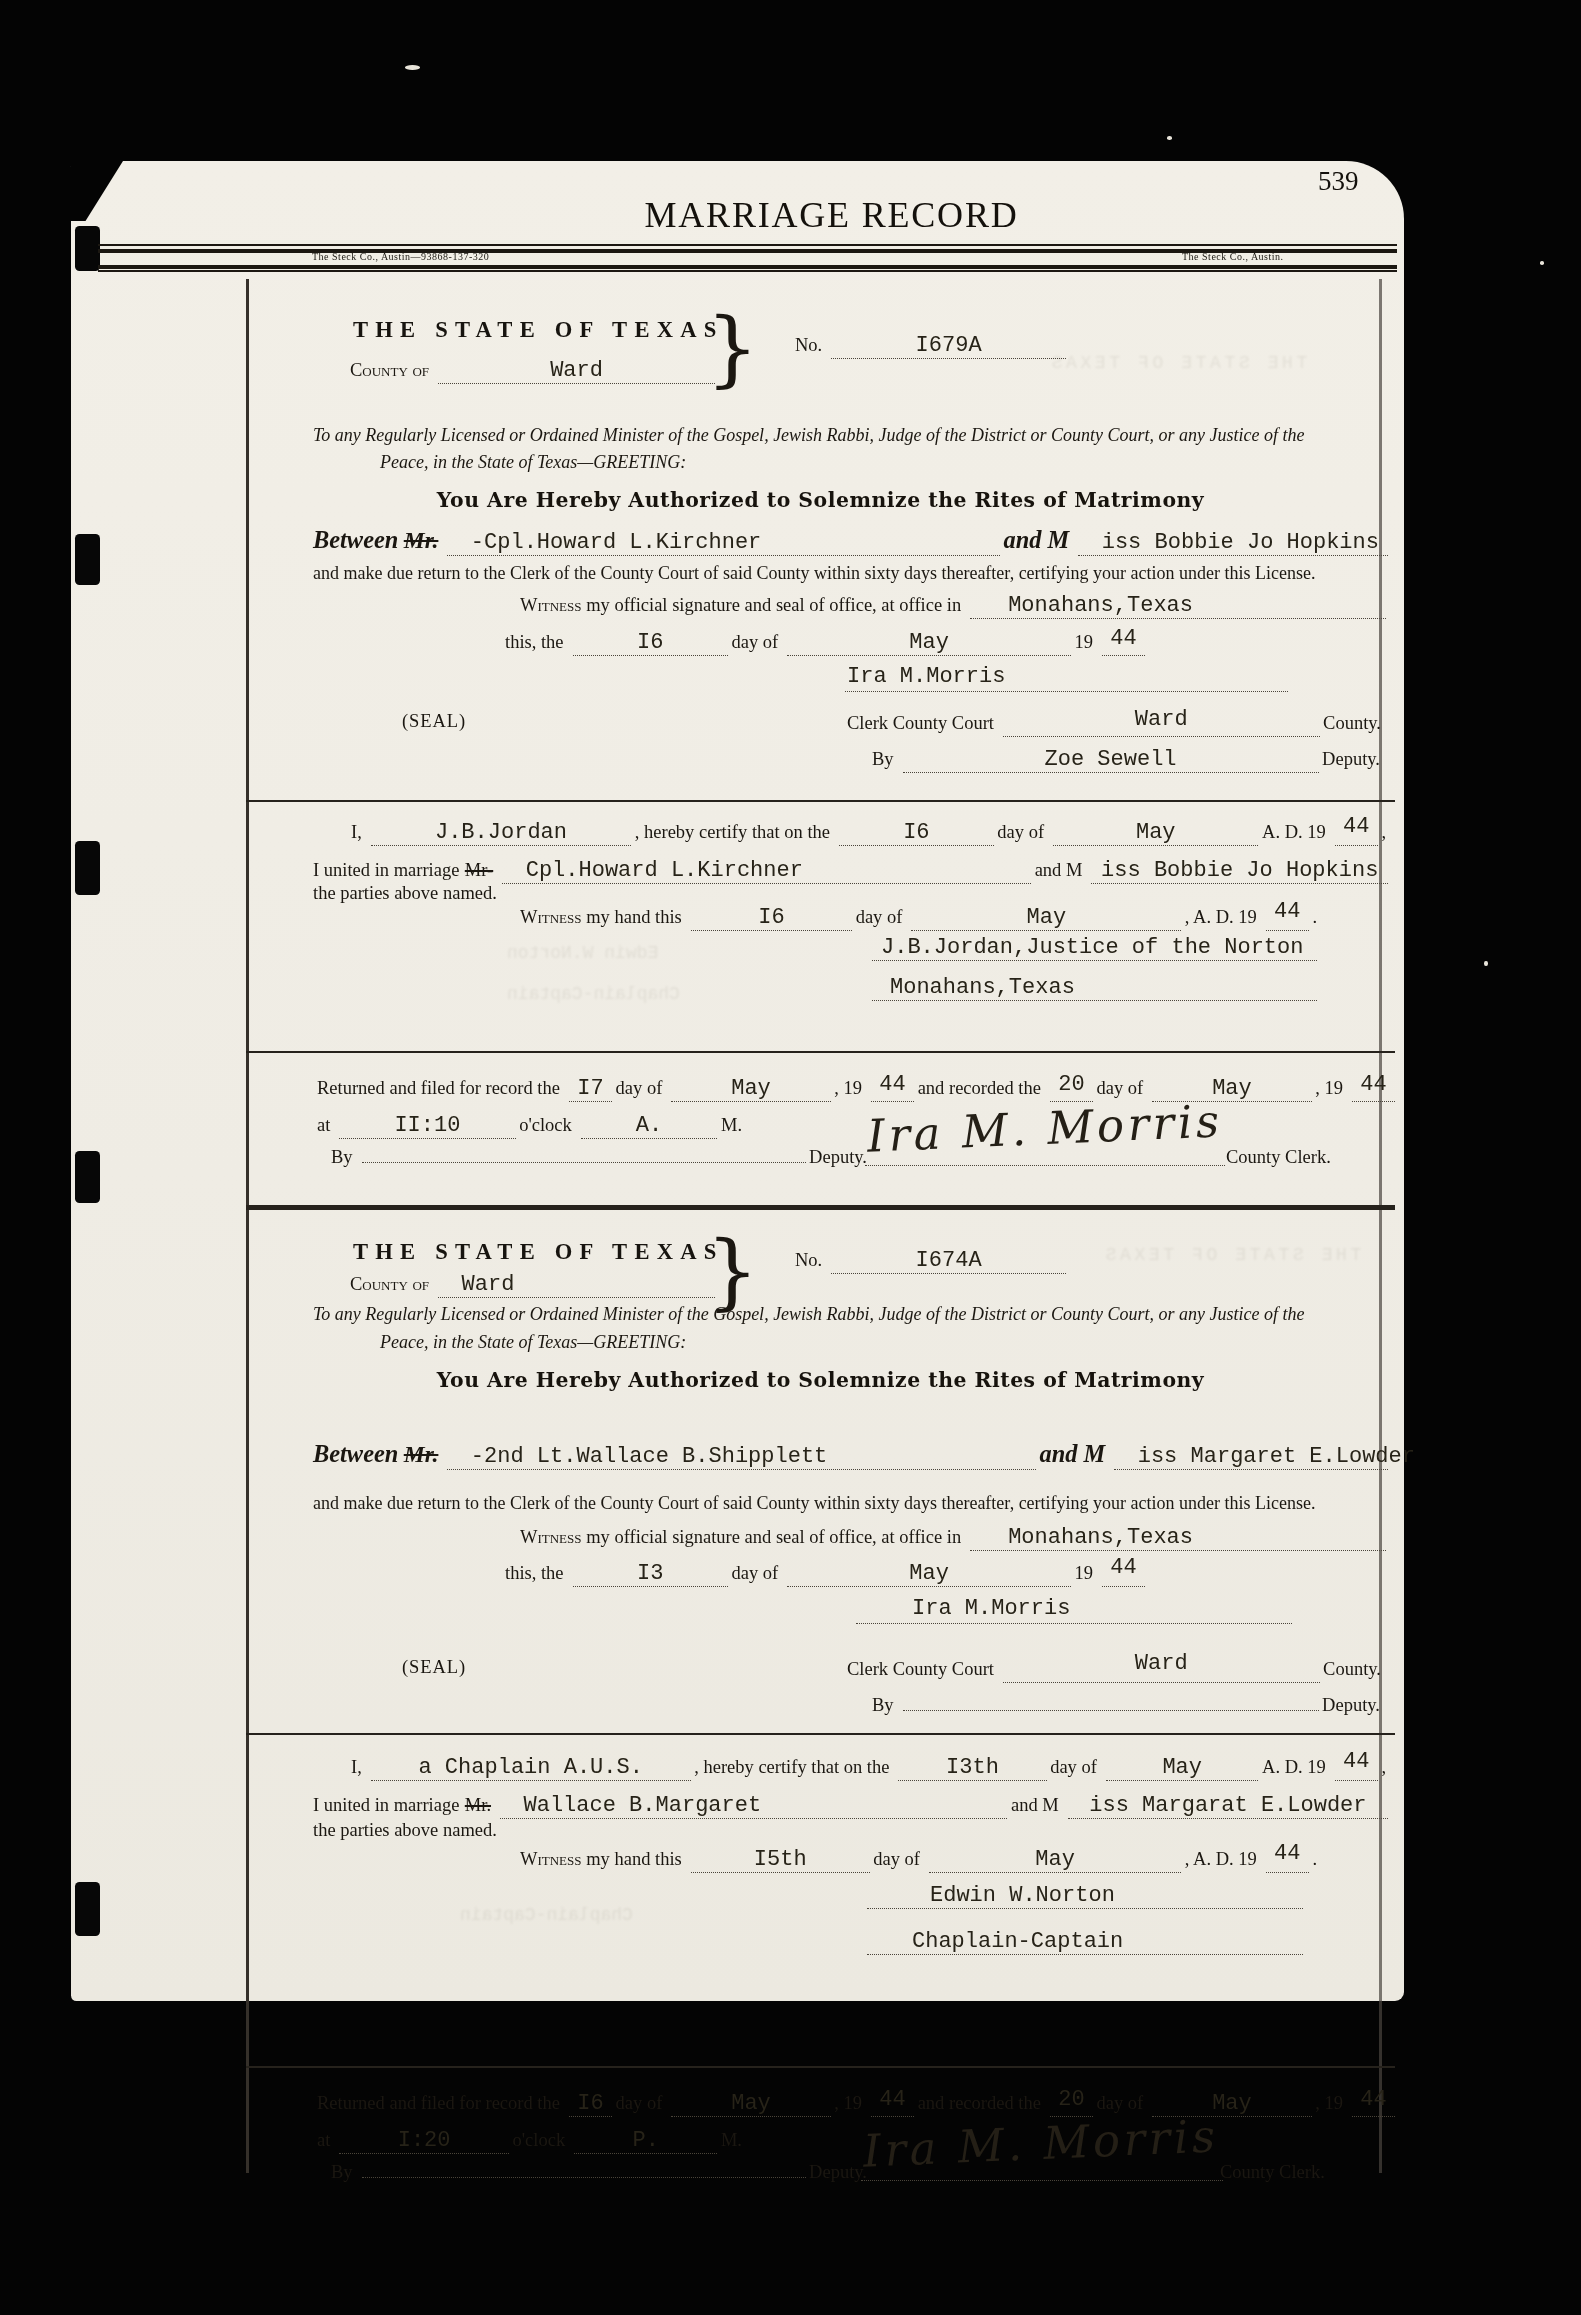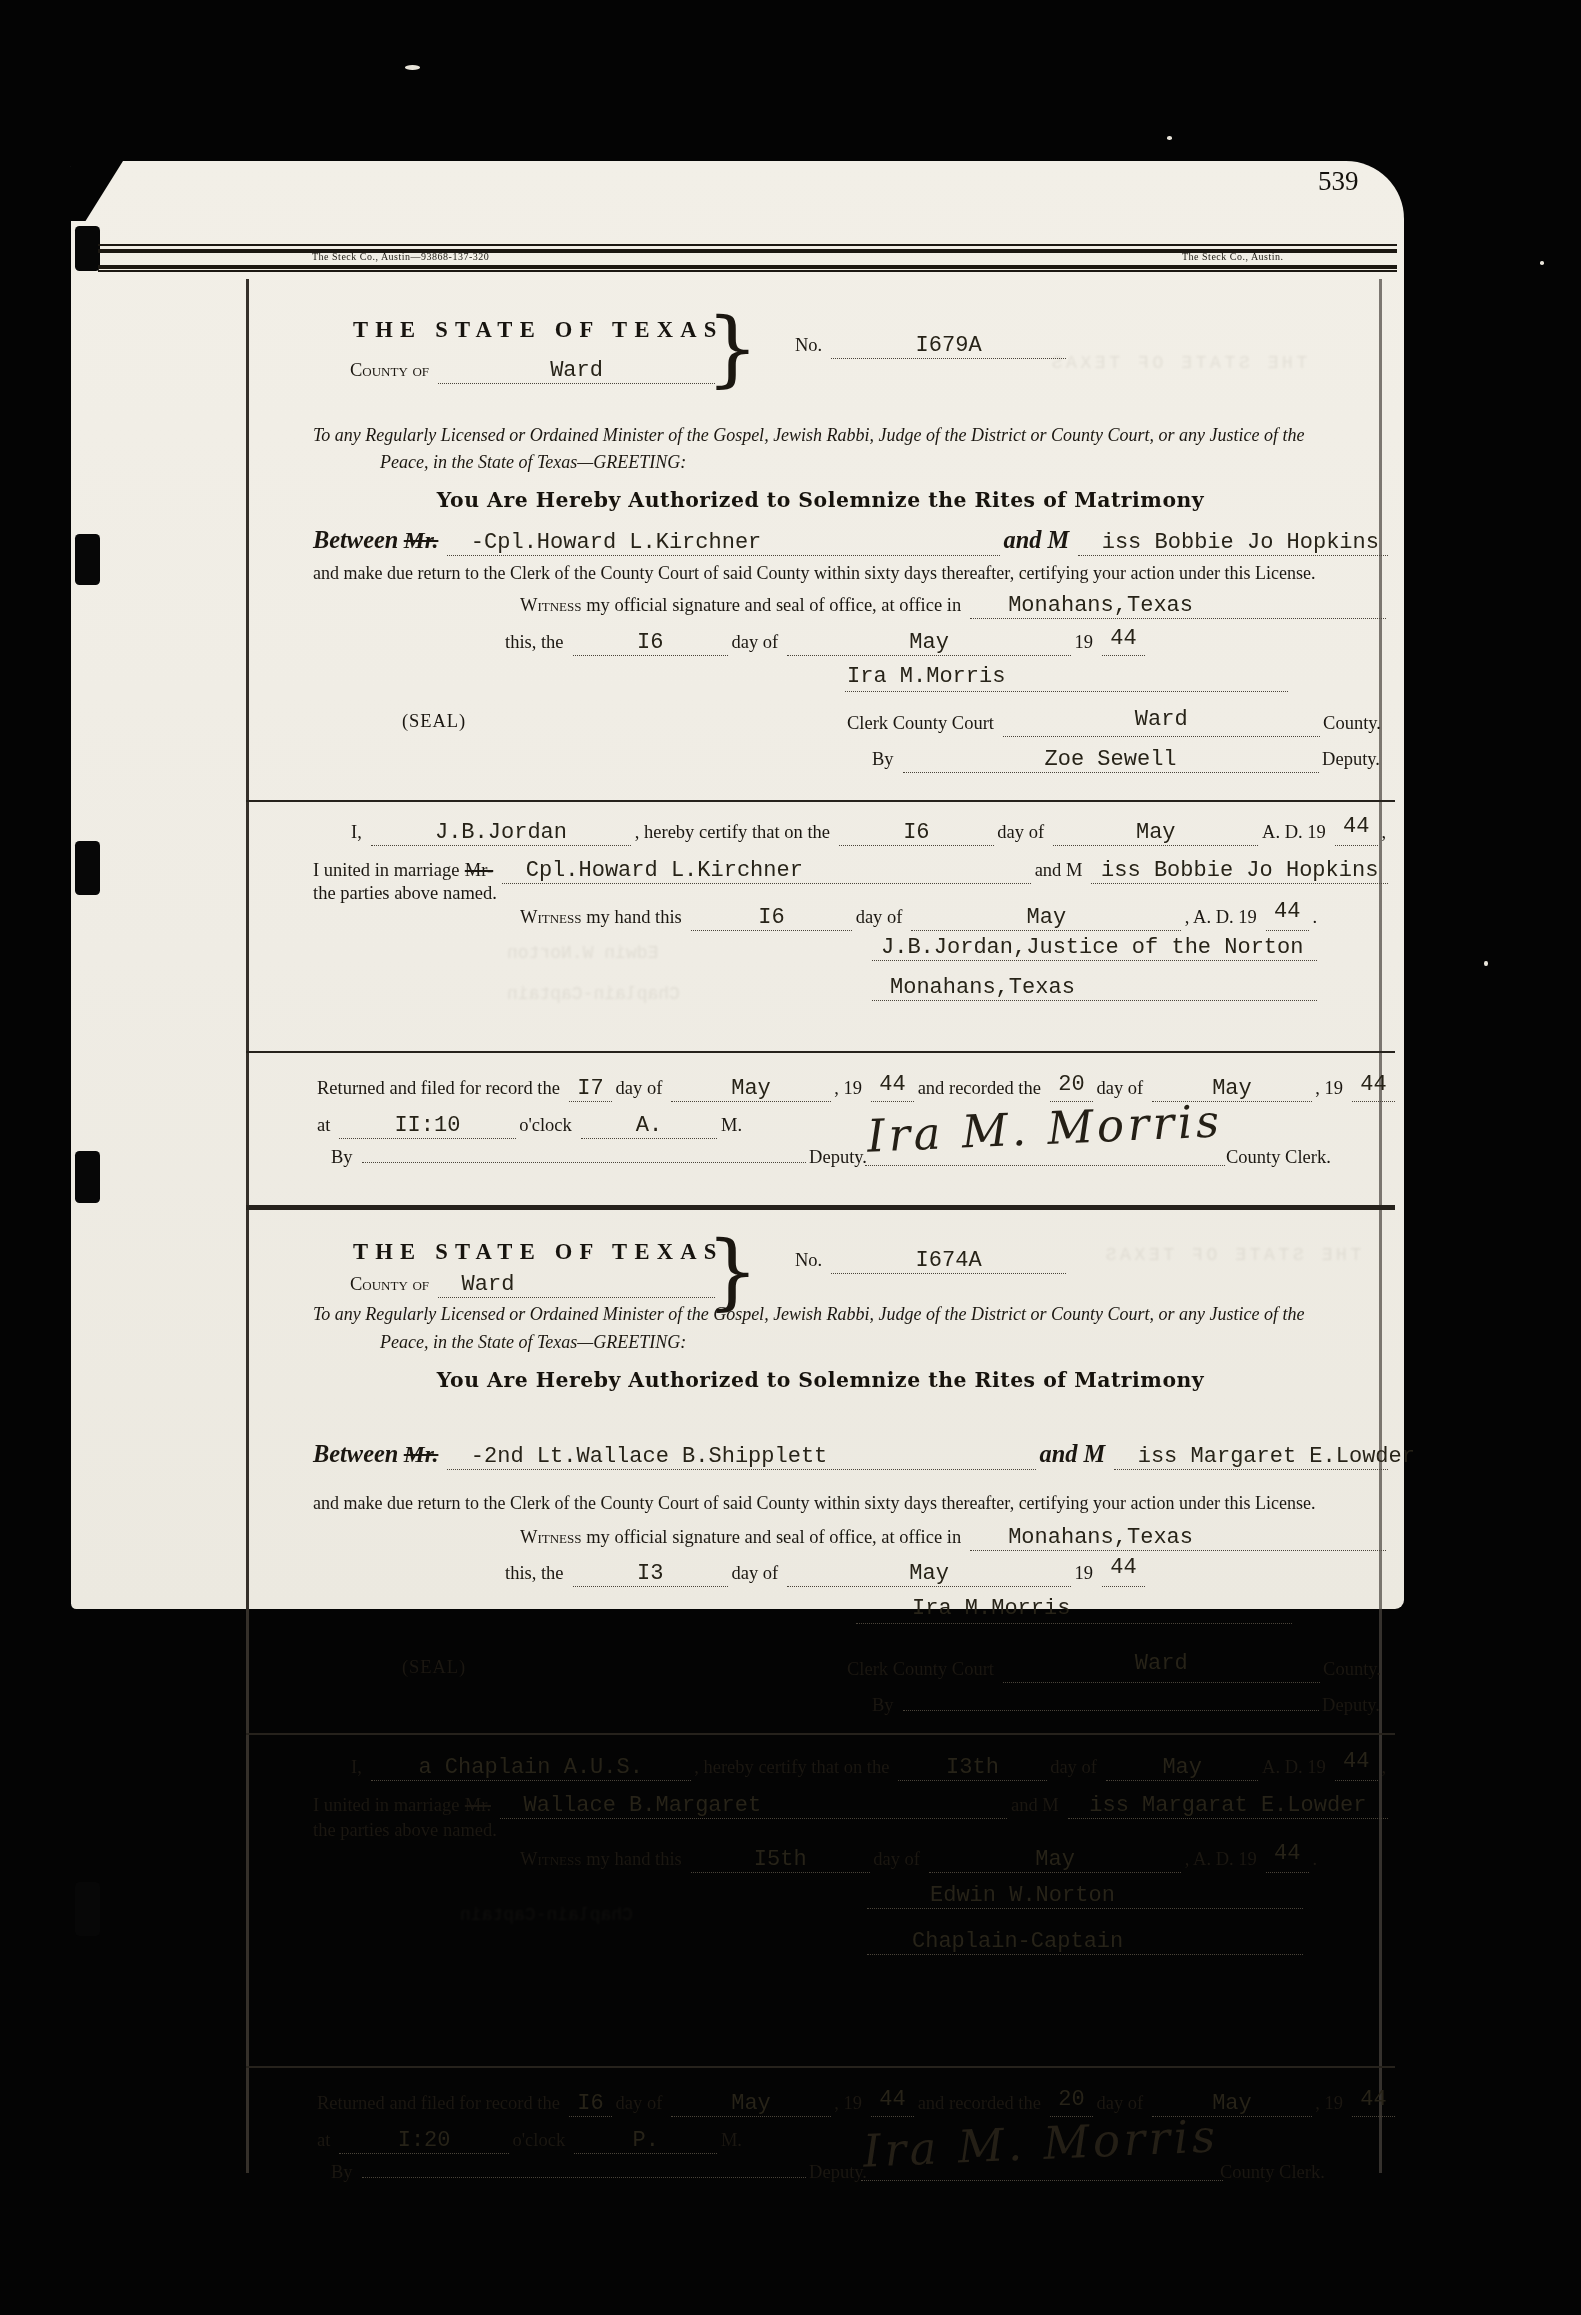--- a/index.html
+++ b/index.html
@@ -2,21 +2,21 @@
 <html style="font-size:14.5px"><head>
 <meta charset="utf-8">
 <style>
   html,body{margin:0;padding:0;}
   body{
     width:1581px;height:2316px;position:relative;overflow:hidden;
     background:#040404;
     font-family:"Liberation Serif","DejaVu Serif",serif;
   }
   .page{
-    position:absolute;left:71px;top:161px;width:1333px;height:1448px;
+    position:absolute;left:71px;top:161px;width:1333px;height:1840px;
     background:linear-gradient(180deg,#f2efe7 0%,#efece4 55%,#ece9e0 100%);
     border-radius:5.4px 58px 9px 5.4px;
   }
   .curl{
     position:absolute;left:0;top:0;width:54px;height:62px;background:#040404;
     clip-path:polygon(0 0,52px 0,14.5px 60px,0 60px);
   }
   .speck{position:absolute;background:#e8e4da;border-radius:50%;}
   .punch{position:absolute;left:3.6px;width:25px;background:#070707;border-radius:4.5px;}
   .vline{position:absolute;width:2.7px;background:#35302a;}
@@ -80,20 +80,21 @@
 <div class="page">
   <div class="curl"></div>
 
   <div class="punch" style="top:65px;height:45px;"></div>
   <div class="punch" style="top:373px;height:51px;"></div>
   <div class="punch" style="top:680px;height:54px;"></div>
   <div class="punch" style="top:990px;height:52px;"></div>
   <div class="punch" style="top:1721px;height:54px;"></div>
 
   <div class="pagenum">539</div>
+  <div class="doc-title">MARRIAGE RECORD</div>
 
   <div class="steckline" style="top:83px;height:1.8px;"></div>
   <div class="steckline" style="top:88px;height:3.6px;"></div>
   <div class="stecktext" style="left:241px;top:90px;">The Steck Co., Austin—93868-137-320</div>
   <div class="stecktext" style="left:1111px;top:90px;">The Steck Co., Austin.</div>
   <div class="steckline" style="top:104px;height:3.6px;"></div>
   <div class="steckline" style="top:109px;height:1.8px;"></div>
 
   <div class="vline" style="left:175px;top:118px;height:1894px;"></div>
   <div class="vline" style="left:1308px;top:118px;height:1894px;opacity:.7;background:#4a453f;"></div>

